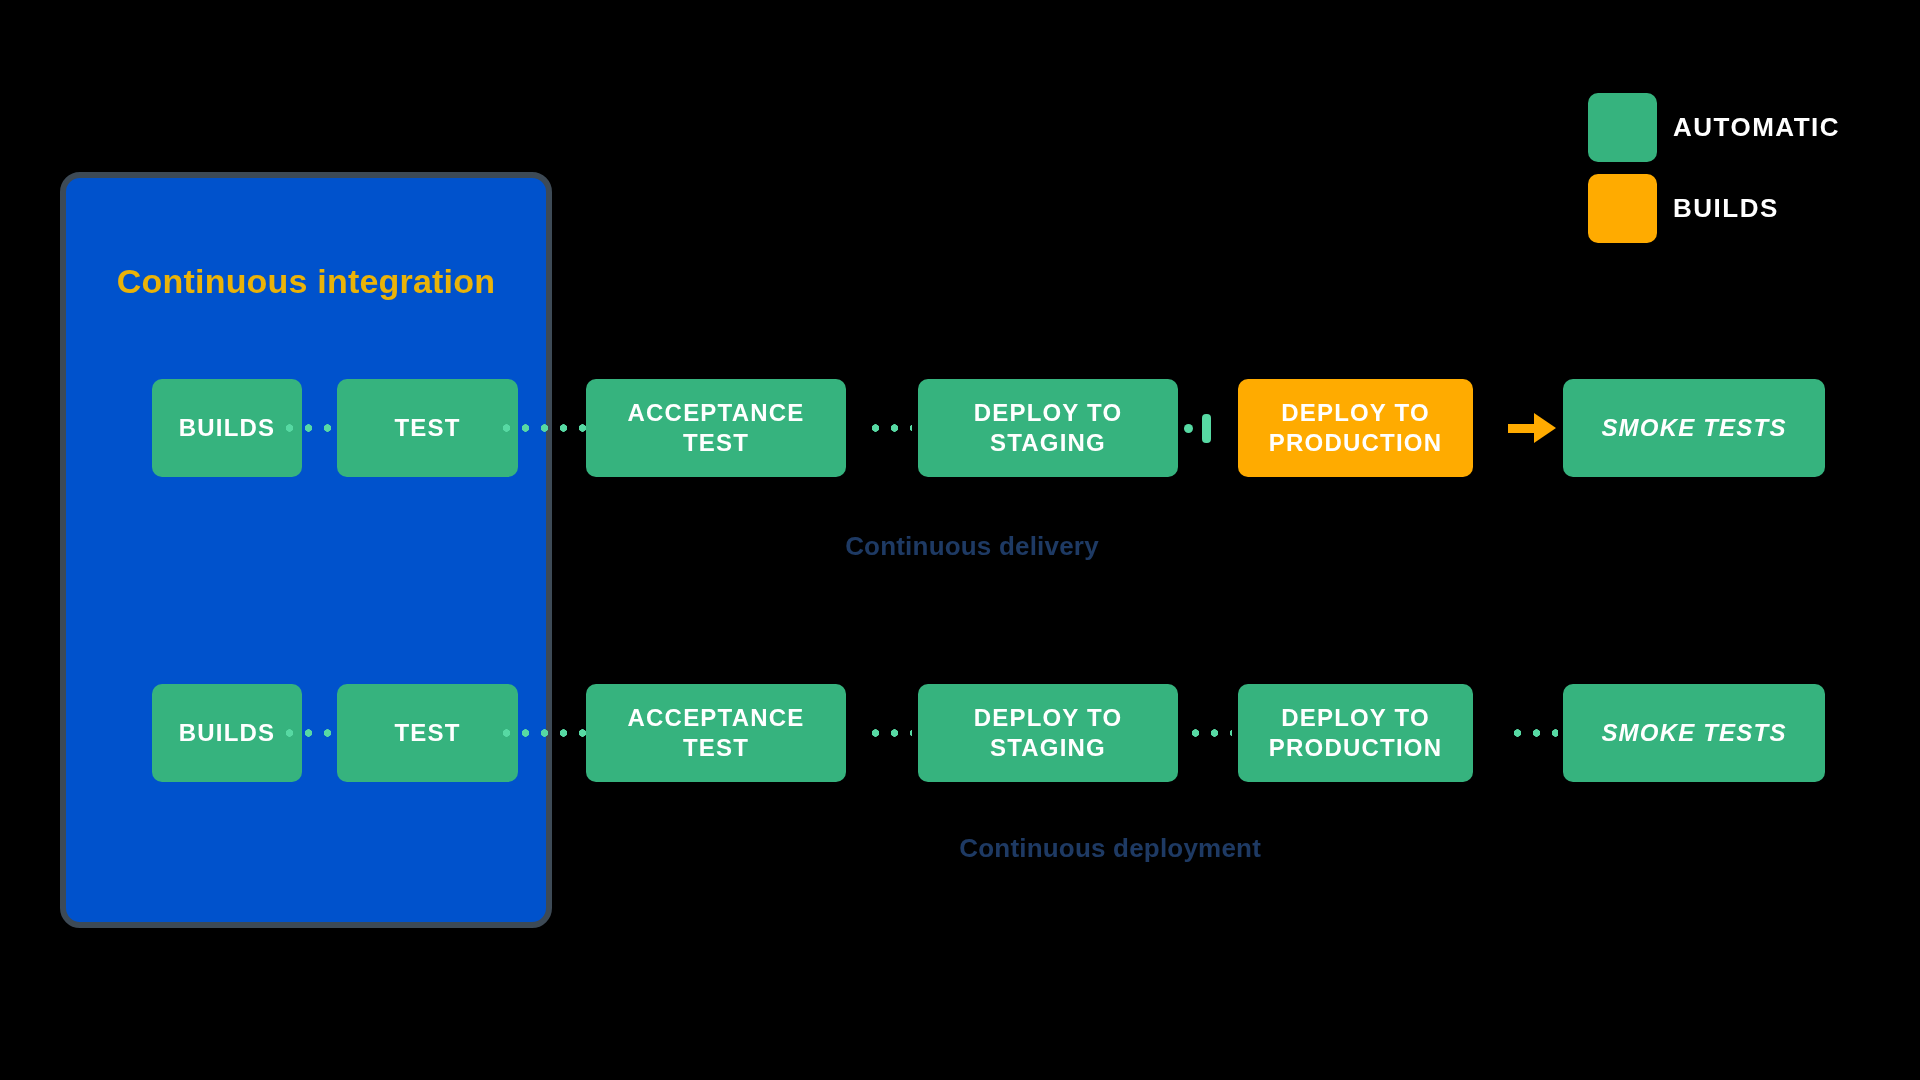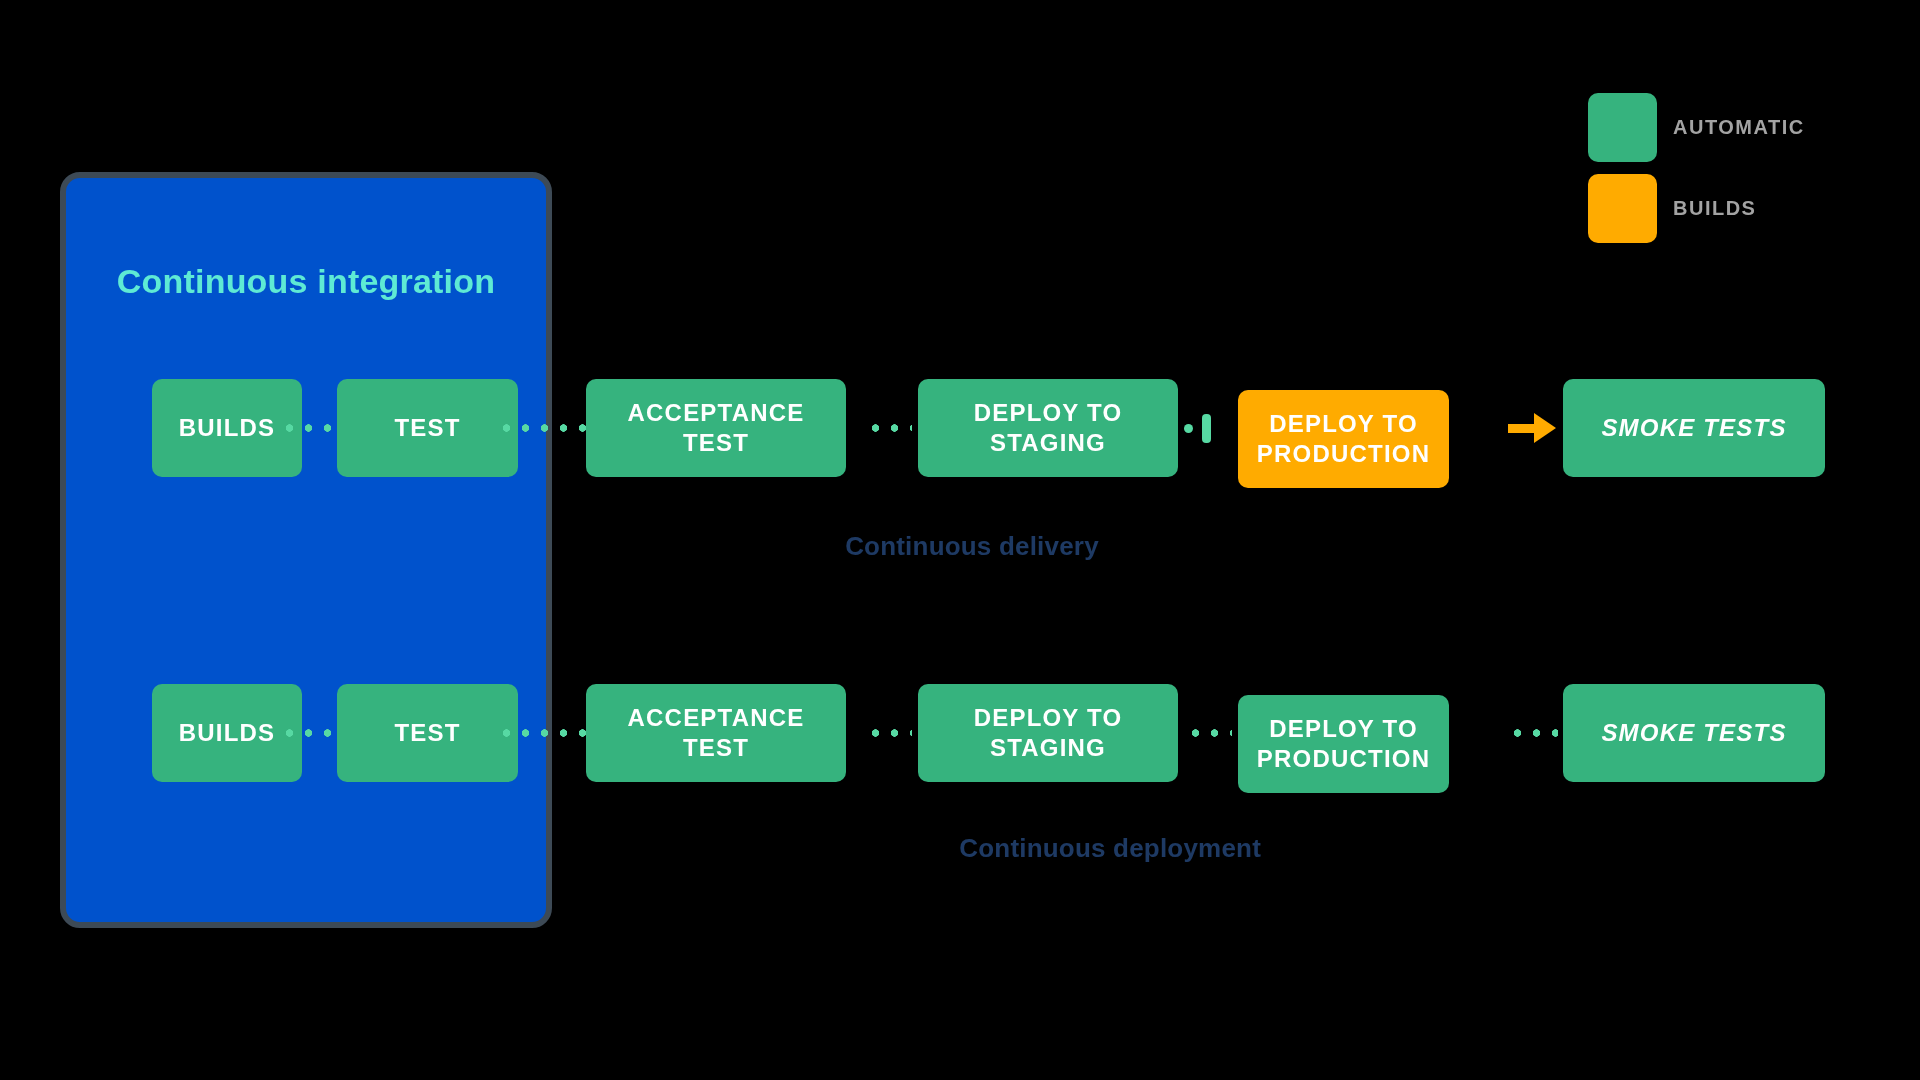--- a/index.html
+++ b/index.html
@@ -16,21 +16,21 @@
     left:60px;top:172px;
     width:480px;height:744px;
     background:#0052CC;
     border:6px solid #3D4A56;
     border-radius:20px;
   }
   .ci-title{
     position:absolute;
     left:60px;top:262px;width:492px;
     text-align:center;
-    color:#5eead4;
+    color:#eab308;
     font-size:34px;font-weight:600;
     letter-spacing:.2px;
   }
   
   .step{
     position:absolute;
     height:98px;
     border-radius:10px;
     display:flex;align-items:center;justify-content:center;
     text-align:center;
@@ -42,21 +42,21 @@
     box-sizing:border-box;
   }
   .green{background:#36B37E;}
   .orange{background:#FFAB00;}
   .row1{top:379px;}
   .row2{top:684px;}
   .pos-builds{left:120px;width:150px;margin-left:32px;}
   .pos-test{left:337px;width:181px;}
   .pos-accept{left:586px;width:260px;}
   .pos-staging{left:918px;width:260px;justify-content:flex-end;}
-  .pos-prod{left:1238px;width:211px;margin-top:11px;}
+  .pos-prod{left:1238px;width:235px;}
   .pos-smoke{left:1563px;width:262px;font-style:italic;}
   
   .dots{
     position:absolute;
     height:8px;
     background-image:radial-gradient(circle,#57D9A3 3.5px,rgba(0,0,0,0) 4px);
     background-size:19px 8px;
     background-repeat:repeat-x;
     background-position:left center;
   }
@@ -100,22 +100,22 @@
   
   .legend-swatch{
     position:absolute;left:1588px;
     width:69px;height:69px;border-radius:10px;
   }
   .legend-swatch.automatic{top:93px;background:#36B37E;}
   .legend-swatch.manual{top:174px;background:#FFAB00;}
   .legend-label{
     position:absolute;left:1673px;
     height:69px;line-height:69px;
-    color:#a3a3a3;
-    font-size:20px;font-weight:800;
+    color:#ffffff;
+    font-size:26px;font-weight:800;
     letter-spacing:1.5px;
   }
   .legend-label.automatic{top:93px;}
   .legend-label.manual{top:174px;}
 </style>
 </head>
 <body>
 
 <div class="canvas">
 

